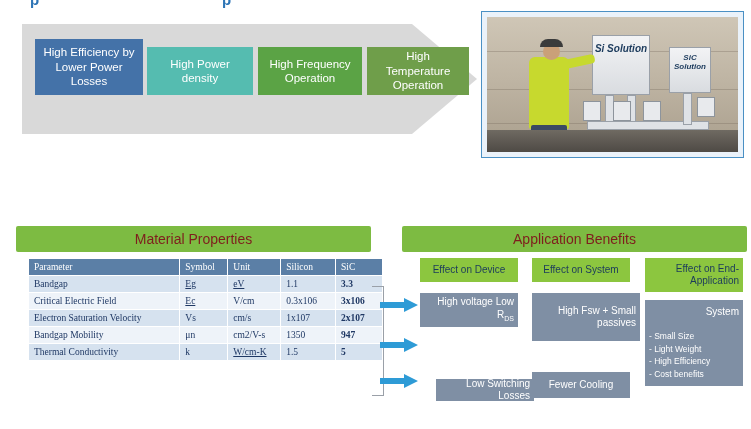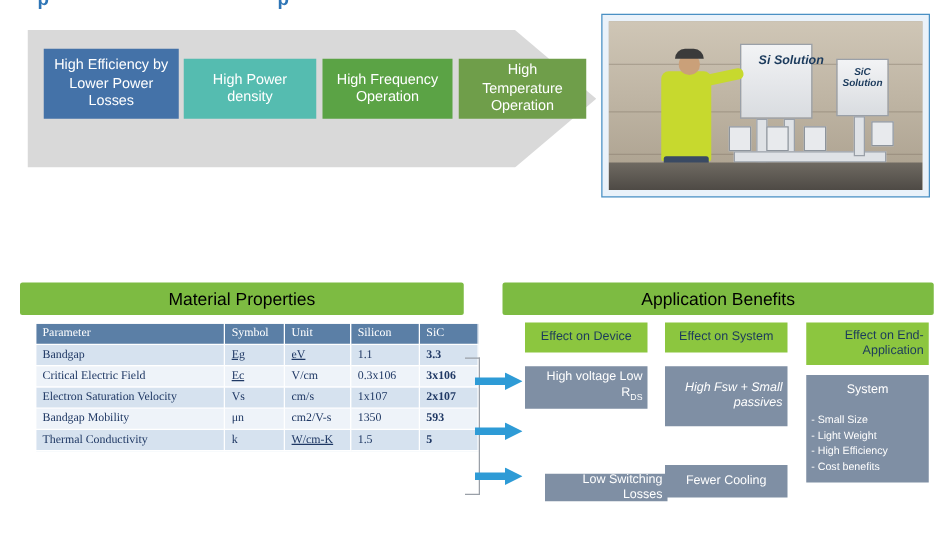--- a/index.html
+++ b/index.html
@@ -95,21 +95,21 @@
   .inv-si  { left: 105px; top: 18px; width: 58px; height: 60px; }
   .inv-sic { left: 182px; top: 30px; width: 42px; height: 46px; }
   .inv-label {
     position: absolute;
     color: #1b3a5c;
     font-style: italic;
     font-weight: bold;
     text-align: center;
     line-height: 1.15;
   }
-  .inv-label-si  { left: 117px; top: 26px; width: 58px; font-size: 10px; }
+  .inv-label-si  { left: 105px; top: 26px; width: 58px; font-size: 10px; }
   .inv-label-sic { left: 182px; top: 36px; width: 42px; font-size: 8px; }
   .worker-body {
     position: absolute; left: 42px; top: 40px; width: 40px; height: 72px;
     background: #c7d92e; border-radius: 6px 6px 2px 2px;
   }
   .worker-head {
     position: absolute; left: 56px; top: 26px; width: 17px; height: 17px;
     background: #caa079; border-radius: 50%;
   }
   .worker-hat {
@@ -128,21 +128,21 @@
     position: absolute; background: #dfe2e6; border: 1px solid #9aa0a8;
   }
   .panel-box {
     position: absolute; background: #e8eaed; border: 1px solid #8d949c;
   }
 
   
   .hdr {
     position: absolute;
     background: #7dbb42;
-    color: #000000;
+    color: #7f1d1d;
     font-size: 14px;
     display: flex; align-items: center; justify-content: center;
     border-radius: 2px;
   }
   .hdr-mat { left: 16px;  top: 226px; width: 355px; height: 26px; }
   .hdr-app { left: 402px; top: 226px; width: 345px; height: 26px; }
 
   
   table.props {
     position: absolute;
@@ -200,25 +200,25 @@
   }
   .ab-green { background: #8cc63f; color: #1b3a5c; }
   .ab-grey  { background: #7f8fa4; color: #ffffff; }
 
   .ab-h1 { left: 420px; top: 258px; width: 98px; height: 24px; }
   .ab-h2 { left: 532px; top: 258px; width: 98px; height: 24px; }
   .ab-h3 { left: 645px; top: 258px; width: 98px; height: 34px; }
 
   .ab-b1 { left: 420px; top: 293px; width: 98px; height: 34px; }
   .ab-b2 { left: 436px; top: 335px; width: 98px; height: 22px; margin-top: 44px; }
-  .ab-b3 { left: 532px; top: 293px; width: 98px; height: 48px; font-style: italic; }
+  .ab-b3 { left: 532px; top: 293px; width: 108px; height: 48px; }
   .ab-b4 { left: 532px; top: 372px; width: 98px; height: 26px; }
   .ab-b5 { left: 645px; top: 300px; width: 98px; height: 86px; text-align: left; }
   .ab-b5 .inner { width: 100%; }
-  .ab-b5 .ttl { text-align: center; display: block; margin-bottom: 12px; }
+  .ab-b5 .ttl { text-align: right; display: block; margin-bottom: 12px; }
   .sub { font-size: 8.5px; line-height: 1.35; }
   .rds-sub { font-size: 7px; vertical-align: sub; }
 </style>
 </head>
 <body>
 
 <div class="top-strip">
   <span class="t1">p</span>
   <span class="t2"></span>
   <span class="t3">p</span>
@@ -306,21 +306,21 @@
       <td>Vs</td>
       <td>cm/s</td>
       <td>1x107</td>
       <td class="sic">2x107</td>
     </tr>
     <tr>
       <td>Bandgap Mobility</td>
       <td>μn</td>
       <td>cm2/V-s</td>
       <td>1350</td>
-      <td class="sic">593</td>
+      <td class="sic">947</td>
     </tr>
     <tr>
       <td>Thermal Conductivity</td>
       <td>k</td>
       <td class="uline">W/cm-K</td>
       <td>1.5</td>
       <td class="sic">5</td>
     </tr>
   </tbody>
 </table>

